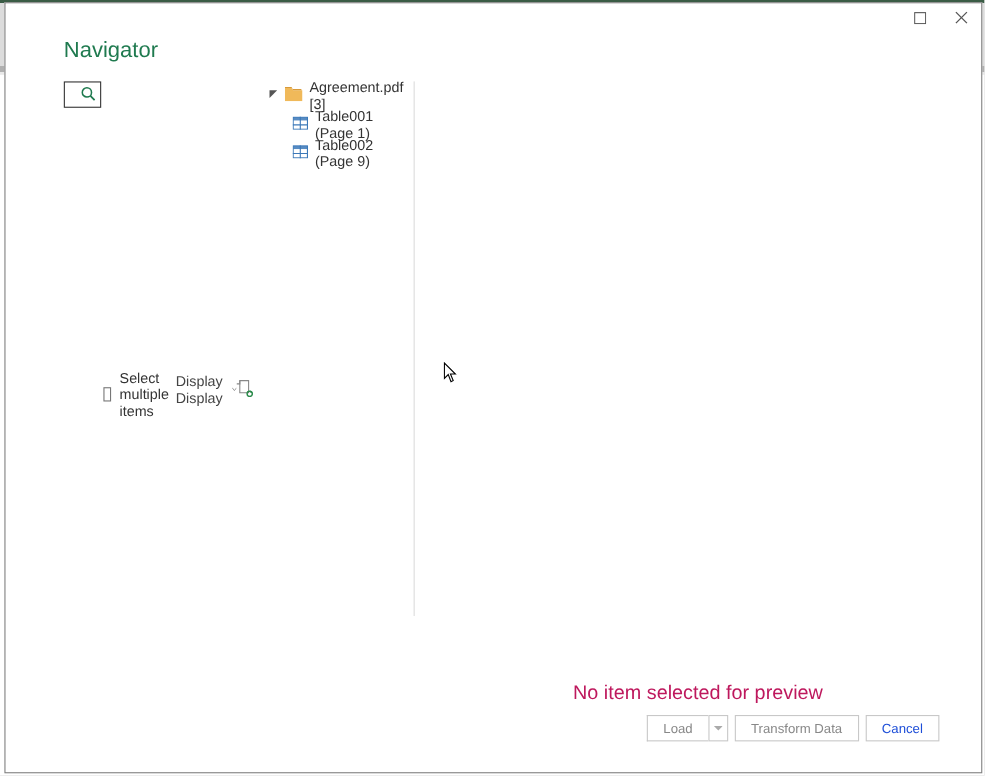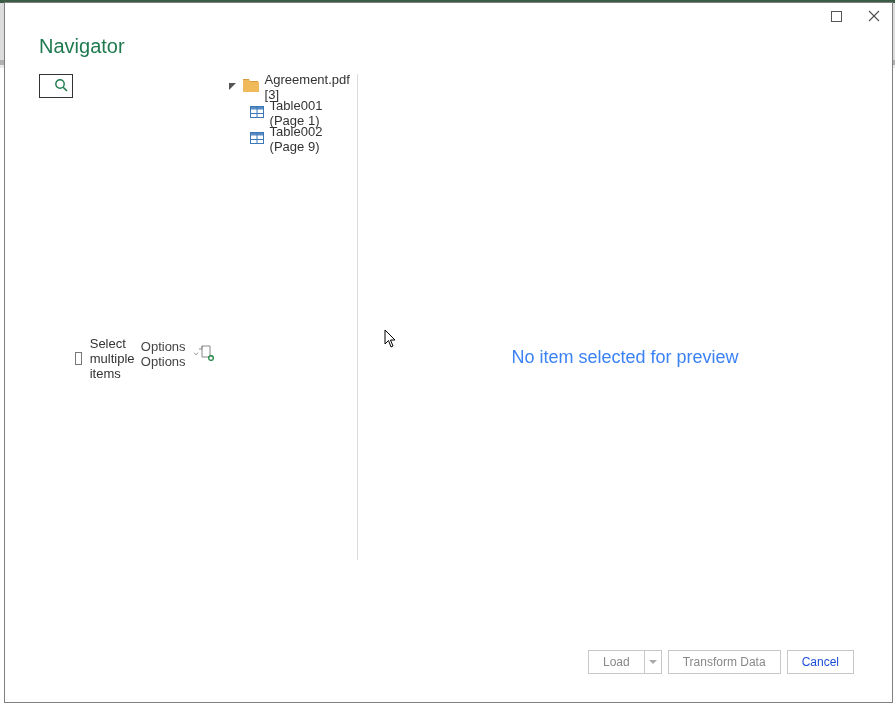--- a/index.html
+++ b/index.html
@@ -31,20 +31,21 @@
   .dialog {
     position: absolute;
     top: 2px;
     left: 4px;
     right: 2px;
     bottom: 2px;
     background: #ffffff;
     border: 1px solid #808080;
     display: flex;
     flex-direction: column;
+    padding-left: 19px;
   }
   .titlebar {
     height: 26px;
     display: flex;
     justify-content: flex-end;
     align-items: center;
     padding: 0 6px;
     gap: 14px;
   }
   .title-btn {
@@ -159,23 +160,23 @@
     color: #777;
   }
   .divider {
     width: 1px;
     background: #dcdcdc;
     margin: 0 0 80px 0;
   }
   .right-pane {
     flex: 1;
     display: flex;
-    align-items: center;
+    align-items: flex-end;
     justify-content: center;
-    color: #3b82f6;
+    color: #be185d;
     font-size: 18px;
     position: relative;
   }
   .cursor {
     position: absolute;
     left: 26px;
     top: 255px;
     color: #000;
     pointer-events: none;
   }
@@ -249,21 +250,21 @@
           </span>
         </div>
 
         <div class="checkbox-row">
           <div class="checkbox"></div>
           <span>Select multiple items</span>
         </div>
 
         <div class="display-row">
           <div class="left">
-            <span>Options Options</span>
+            <span>Display Display</span>
             <svg width="8" height="6" viewBox="0 0 8 6">
                 <path d="M0 0 L4 5 L8 0" fill="none" stroke="#555" stroke-width="1"></path>
               </svg>
           </div>
           <span class="refresh-ic">
             <svg width="15" height="16" viewBox="0 0 15 16">
               <path d="M3 1 L11 1 L11 12 L3 12 Z" fill="none" stroke="#888" stroke-width="1"></path>
               <path d="M3 1 L3 4 L0 4" fill="none" stroke="#888" stroke-width="1"></path>
               <circle cx="12" cy="13" r="2.4" fill="none" stroke="#2a8a4a" stroke-width="1.3"></circle>
               <path d="M12 10.5 L14 12" stroke="#2a8a4a" stroke-width="1.3"></path>

